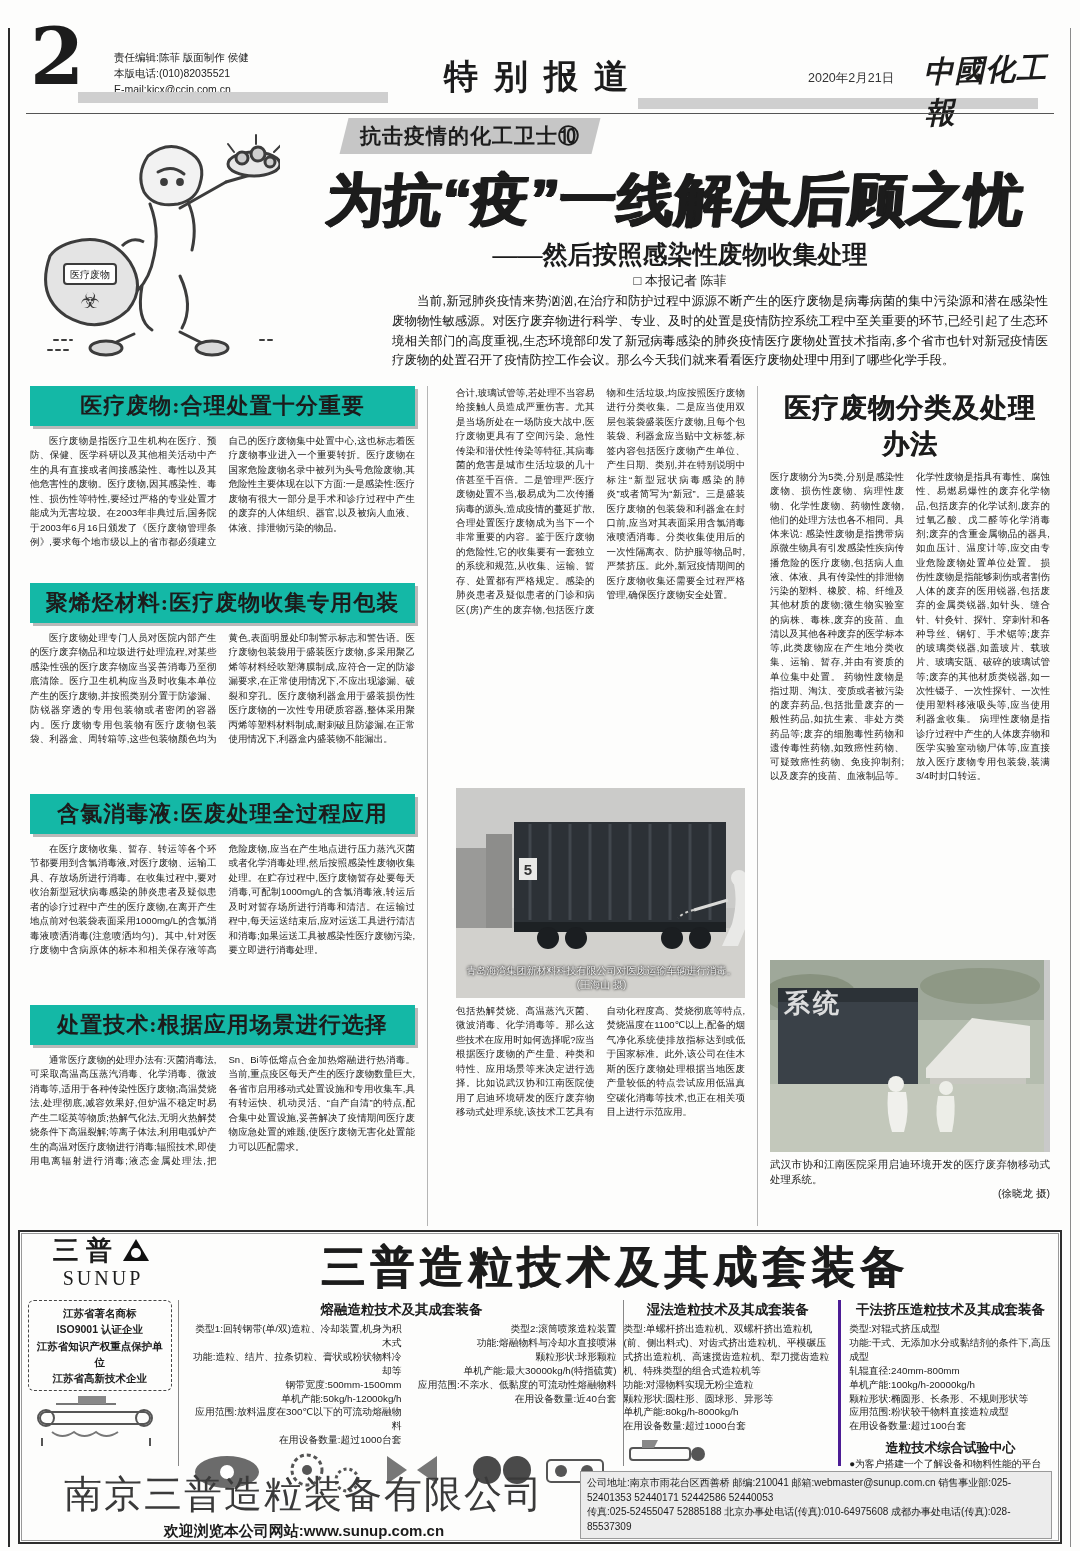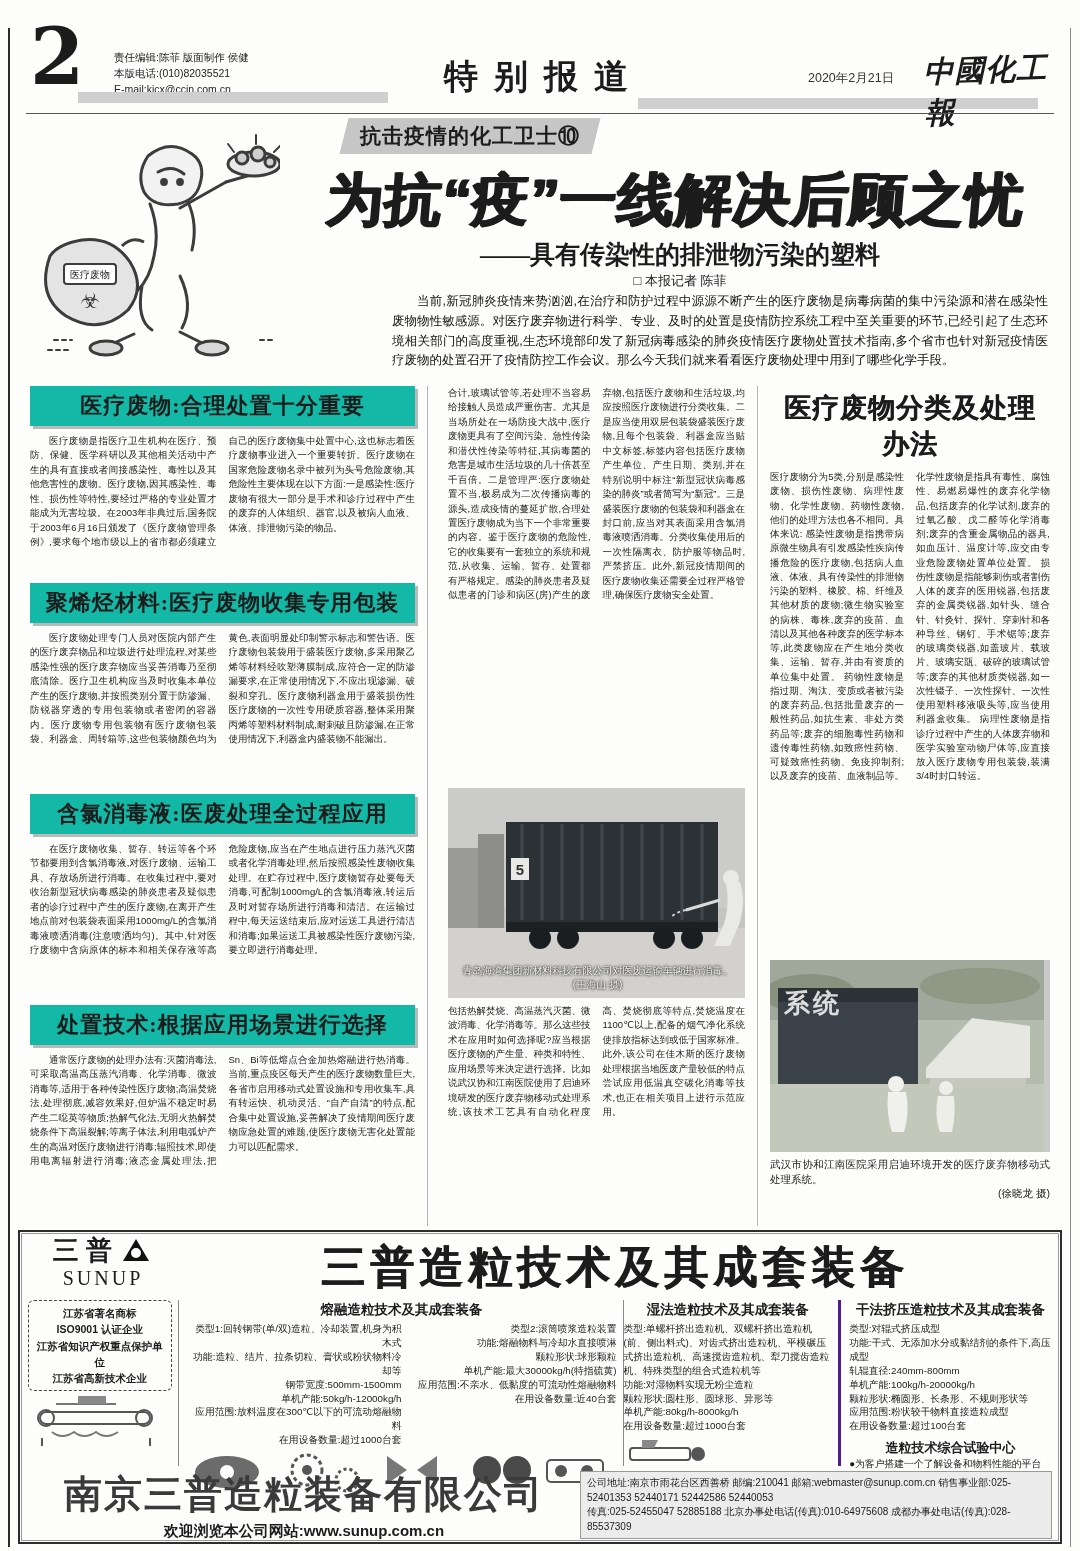--- a/index.html
+++ b/index.html
@@ -33,21 +33,21 @@
       text-shadow:1.4px 0 currentColor,-1.4px 0 currentColor,0 1px currentColor;}
   .subhead{position:absolute;left:380px;top:238px;width:600px;text-align:center;
       font-size:25px;font-weight:bold;font-family:"Liberation Serif","DejaVu Serif",serif;}
   .byline{position:absolute;left:380px;top:272px;width:600px;text-align:center;font-size:13px;color:#222;}
   .intro{position:absolute;left:392px;top:292px;width:656px;font-size:12.5px;line-height:1.58;
       text-align:justify;text-indent:2em;color:#111;}
 
   
   .main{position:absolute;left:30px;top:386px;width:1020px;height:840px;display:flex;}
   .col-left{width:392px;}
-  .col-mid{width:318px;margin-left:12px;border-left:1px solid #b5b5b5;padding-left:20px;box-sizing:border-box;}
+  .col-mid{width:318px;margin-left:12px;border-left:1px solid #b5b5b5;padding-left:28px;box-sizing:border-box;}
   .col-right{width:298px;margin-left:12px;border-left:1px solid #b5b5b5;padding-left:12px;box-sizing:border-box;}
   .sec{margin-bottom:11px;}
   .sec-h{height:40px;background:#14b8a6;box-shadow:3px 3px 0 #b9b9b9;display:flex;align-items:center;
       justify-content:center;font-family:"Liberation Serif","DejaVu Serif",serif;font-size:22px;font-weight:bold;letter-spacing:1px;}
   .sec-b{margin-top:8px;columns:2;column-gap:12px;font-size:9.5px;line-height:1.52;text-align:justify;
       overflow:hidden;color:#222;}
   .sec-b p{margin:0;text-indent:2em;}
   #s1b{height:138px;} #s2b{height:152px;} #s3b{height:152px;} #s4b{height:146px;}
   .midtext{columns:2;column-gap:12px;font-size:9.5px;line-height:1.52;text-align:justify;overflow:hidden;color:#222;}
   #midtop{height:396px;} #midbot{height:214px;margin-top:6px;}
@@ -80,21 +80,21 @@
   .ad-colB{width:218px;border-left:1px solid #888;margin-left:6px;}
   .ad-colC{width:212px;border-left:3px solid #4c1d95;margin-left:6px;padding-left:8px;}
   .ad-sub{text-align:center;font-size:13.5px;font-weight:bold;margin:1px 0 3px;}
   .ad-lines div{font-size:9.8px;line-height:1.42;white-space:normal;}
   .ad-2col{display:flex;}
   .ad-2col>div{width:50%;text-align:right;}
   .testcenter-t{text-align:center;font-size:13px;font-weight:bold;margin-top:6px;}
   .testcenter div{font-size:9.8px;line-height:1.5;}
   .ad-bottom{display:flex;height:72px;margin-top:3px;align-items:center;}
   .company{width:552px;text-align:center;}
-  .company-name{font-size:38px;font-weight:bold;letter-spacing:2px;color:#3a3a3a;
+  .company-name{font-size:38px;font-weight:normal;letter-spacing:2px;color:#3a3a3a;
       font-family:"Liberation Serif","DejaVu Serif",serif;}
   .website{font-size:15px;font-weight:bold;margin-top:2px;}
   .contact{flex:1;background:#ececec;border:1px solid #9a9a9a;padding:4px 6px;}
   .contact div{font-size:10px;line-height:1.45;}
   .doodle{margin-top:3px;}
 </style>
 </head>
 <body>
 
 <div class="edge l"></div>
@@ -145,21 +145,21 @@
       <path d="M20 130 q-14 40 16 60 q34 20 62 -6 q18 -22 2 -48 q-18 -26 -48 -22 q-24 4 -32 16z" fill="#e4e4e4" stroke="#3c3c3c" stroke-width="3"></path>
       <path d="M92 120 q10 -10 22 -4" fill="none" stroke="#3c3c3c" stroke-width="3"></path>
       <rect x="34" y="138" width="52" height="20" rx="3" fill="#fff" stroke="#3c3c3c" stroke-width="2"></rect>
       <text x="60" y="152" text-anchor="middle" font-size="10" fill="#222">医疗废物</text>
       <text x="60" y="182" text-anchor="middle" font-size="22" fill="#3c3c3c">☣</text>
     </g>
   </svg>
 </div>
 
 <div class="headline">为抗“疫”一线解决后顾之忧</div>
-<div class="subhead">——具有传染性的排泄物污染的塑料</div>
+<div class="subhead">——然后按照感染性废物收集处理</div>
 <div class="byline">□ 本报记者 陈菲</div>
 <div class="intro">当前,新冠肺炎疫情来势汹汹,在治疗和防护过程中源源不断产生的医疗废物是病毒病菌的集中污染源和潜在感染性废物物性敏感源。对医疗废弃物进行科学、专业、及时的处置是疫情防控系统工程中至关重要的环节,已经引起了生态环境相关部门的高度重视,生态环境部印发了新冠病毒感染的肺炎疫情医疗废物处置技术指南,多个省市也针对新冠疫情医疗废物的处置召开了疫情防控工作会议。那么今天我们就来看看医疗废物处理中用到了哪些化学手段。</div>
 
 <div class="main">
 
   <div class="col-left">
     <div class="sec">
       <div class="sec-h">医疗废物:合理处置十分重要</div>
       <div class="sec-b" id="s1b">
           <p>医疗废物是指医疗卫生机构在医疗、预防、保健、医学科研以及其他相关活动中产生的具有直接或者间接感染性、毒性以及其他危害性的废物。医疗废物,因其感染性、毒性、损伤性等特性,要经过严格的专业处置才能成为无害垃圾。在2003年非典过后,国务院于2003年6月16日颁发了《医疗废物管理条例》,要求每个地市级以上的省市都必须建立自己的医疗废物集中处置中心,这也标志着医疗废物事业进入一个重要转折。医疗废物在国家危险废物名录中被列为头号危险废物,其危险性主要体现在以下方面:一是感染性:医疗废物有很大一部分是手术和诊疗过程中产生的废弃的人体组织、器官,以及被病人血液、体液、排泄物污染的物品。</p>

